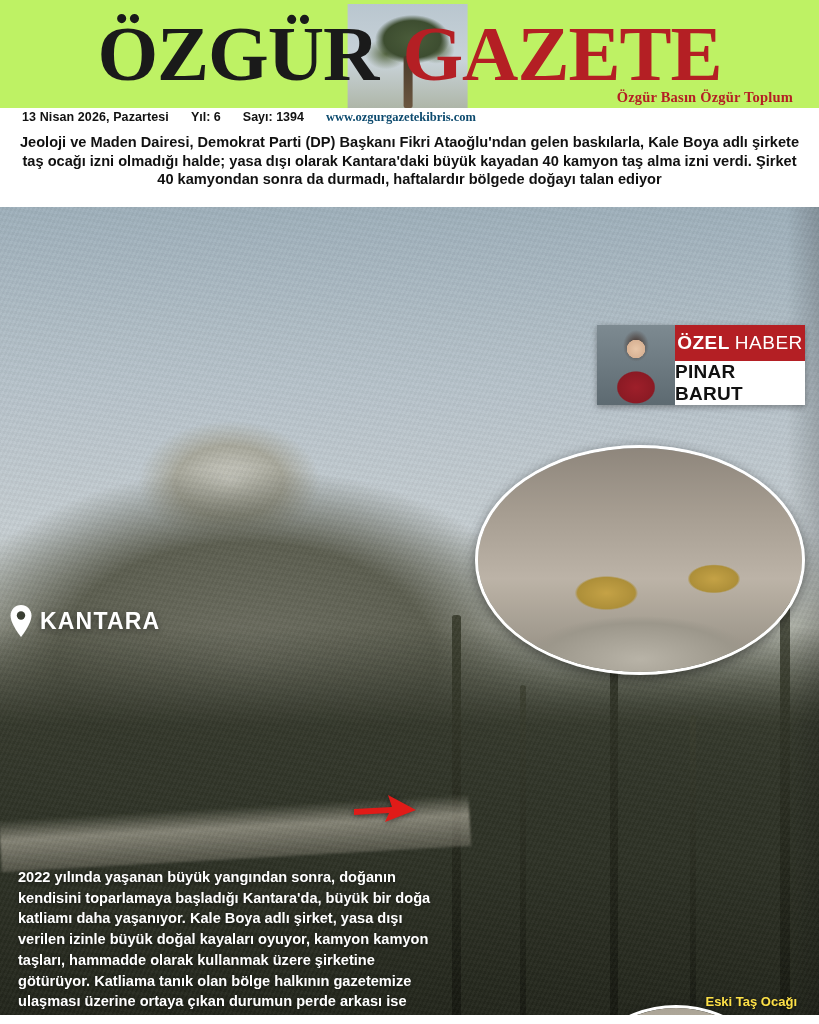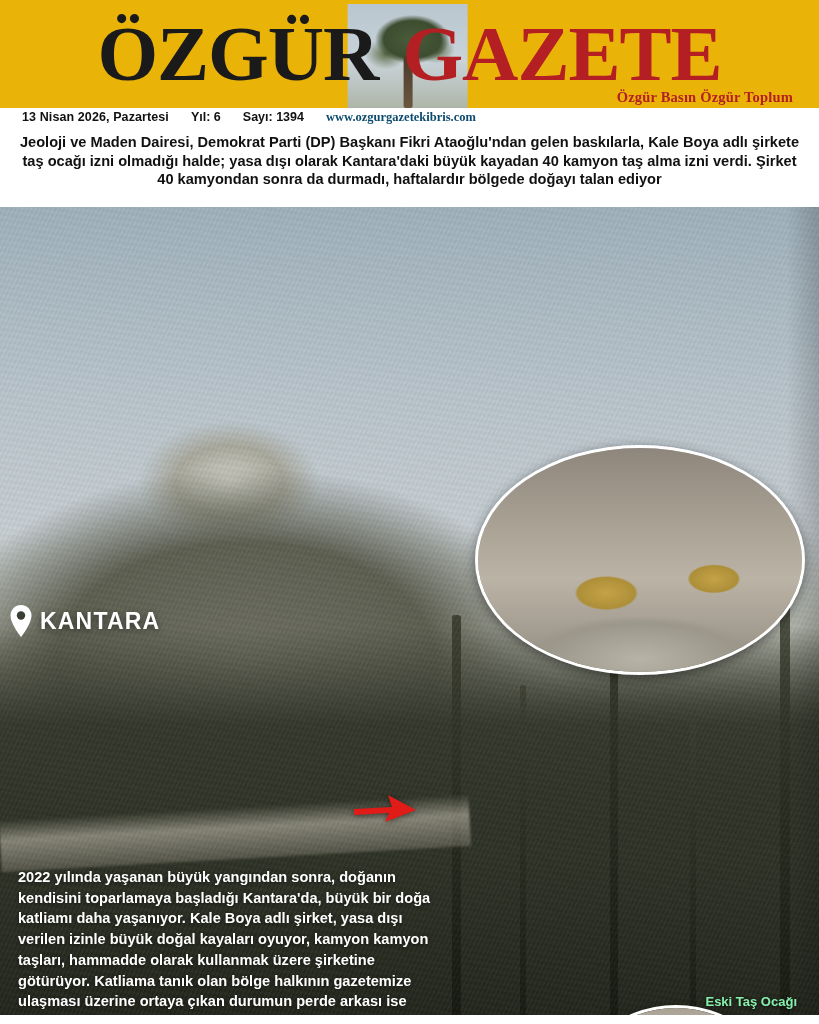--- a/index.html
+++ b/index.html
@@ -13,21 +13,21 @@
     height: 1024px;
     position: relative;
     overflow: hidden;
     font-family: "Liberation Sans", sans-serif;
   }
 
   
   .masthead {
     position: relative;
     height: 108px;
-    background: #eab308;
+    background: #bef264;
     overflow: hidden;
   }
   .logo-row {
     position: absolute;
     left: 0; right: 0; top: 4px;
     height: 100px;
     display: flex;
     align-items: center;
     justify-content: center;
   }
@@ -295,21 +295,21 @@
     line-height: 1.42;
     font-weight: bold;
     text-shadow: 0 1px 4px rgba(0,0,0,.6);
   }
   .body-copy p { margin: 0 0 13px 0; }
 
   .caption {
     position: absolute;
     right: 22px;
     bottom: 6px;
-    color: #86efac;
+    color: #fde047;
     font-weight: bold;
     font-size: 13px;
     text-shadow: 0 1px 4px rgba(0,0,0,.7);
     padding-left: 32px;
   }
 </style>
 </head>
 <body>
 
 <div class="masthead">
@@ -335,20 +335,30 @@
 
   <div class="trunk" style="left:452px;height:400px;width:9px;"></div>
   <div class="trunk" style="left:520px;height:330px;width:6px;opacity:.8;"></div>
   <div class="trunk" style="left:610px;height:470px;width:8px;opacity:.9;"></div>
   <div class="trunk" style="left:690px;height:300px;width:6px;opacity:.75;"></div>
   <div class="trunk" style="left:780px;height:420px;width:10px;opacity:.85;"></div>
   <div class="road"></div>
   <div class="hero-grain"></div>
 
 
+  <div class="special">
+    <div class="special-photo"></div>
+    <div class="special-text">
+      <div class="special-top">
+        <span>ÖZEL</span>
+        <span class="thin">HABER</span>
+      </div>
+      <div class="special-bottom">PINAR BARUT</div>
+    </div>
+  </div>
 
   <div class="loc">
     <svg class="pin" viewBox="0 0 24 32">
       <path d="M12 0C6.2 0 1.5 4.7 1.5 10.5C1.5 19 12 32 12 32S22.5 19 22.5 10.5C22.5 4.7 17.8 0 12 0Z" fill="#ffffff"></path>
       <circle cx="12" cy="10.5" r="4.2" fill="#3a3f33"></circle>
     </svg>
     <span>KANTARA</span>
   </div>
 
   <div class="circle circle-top">

